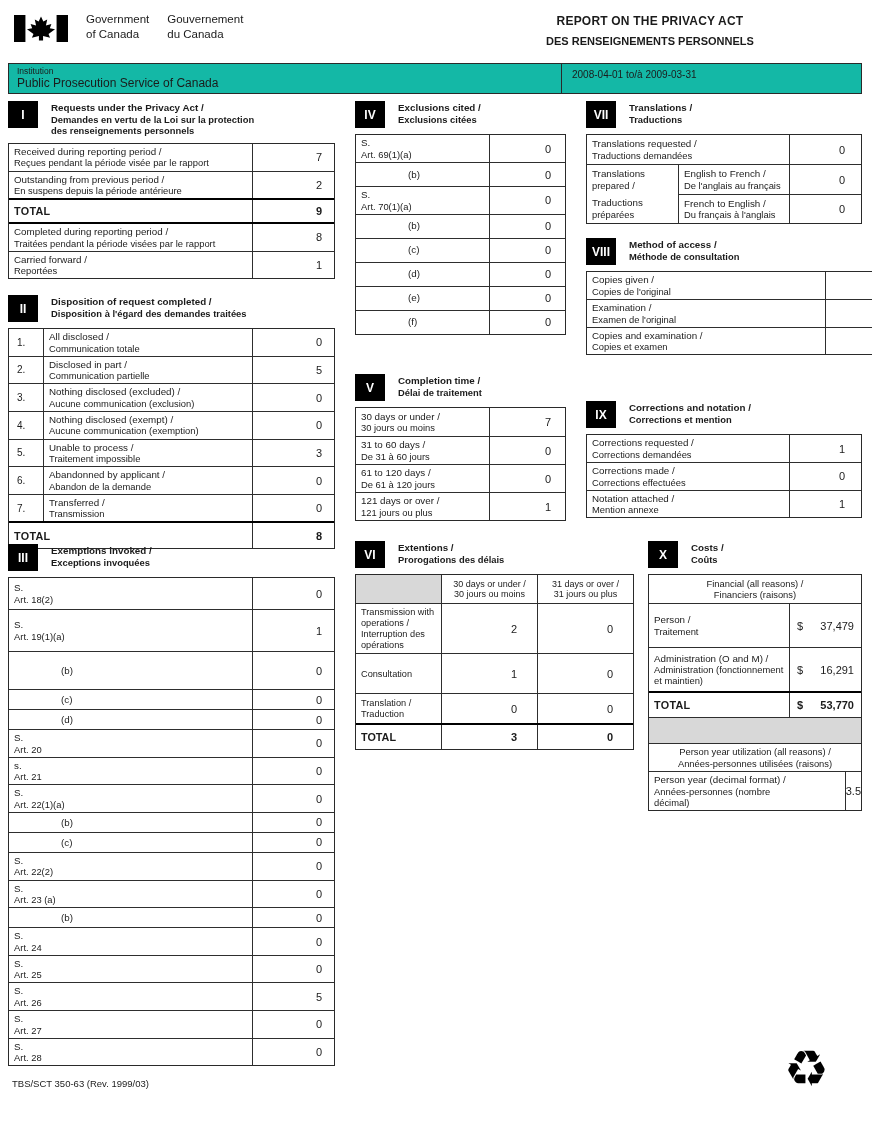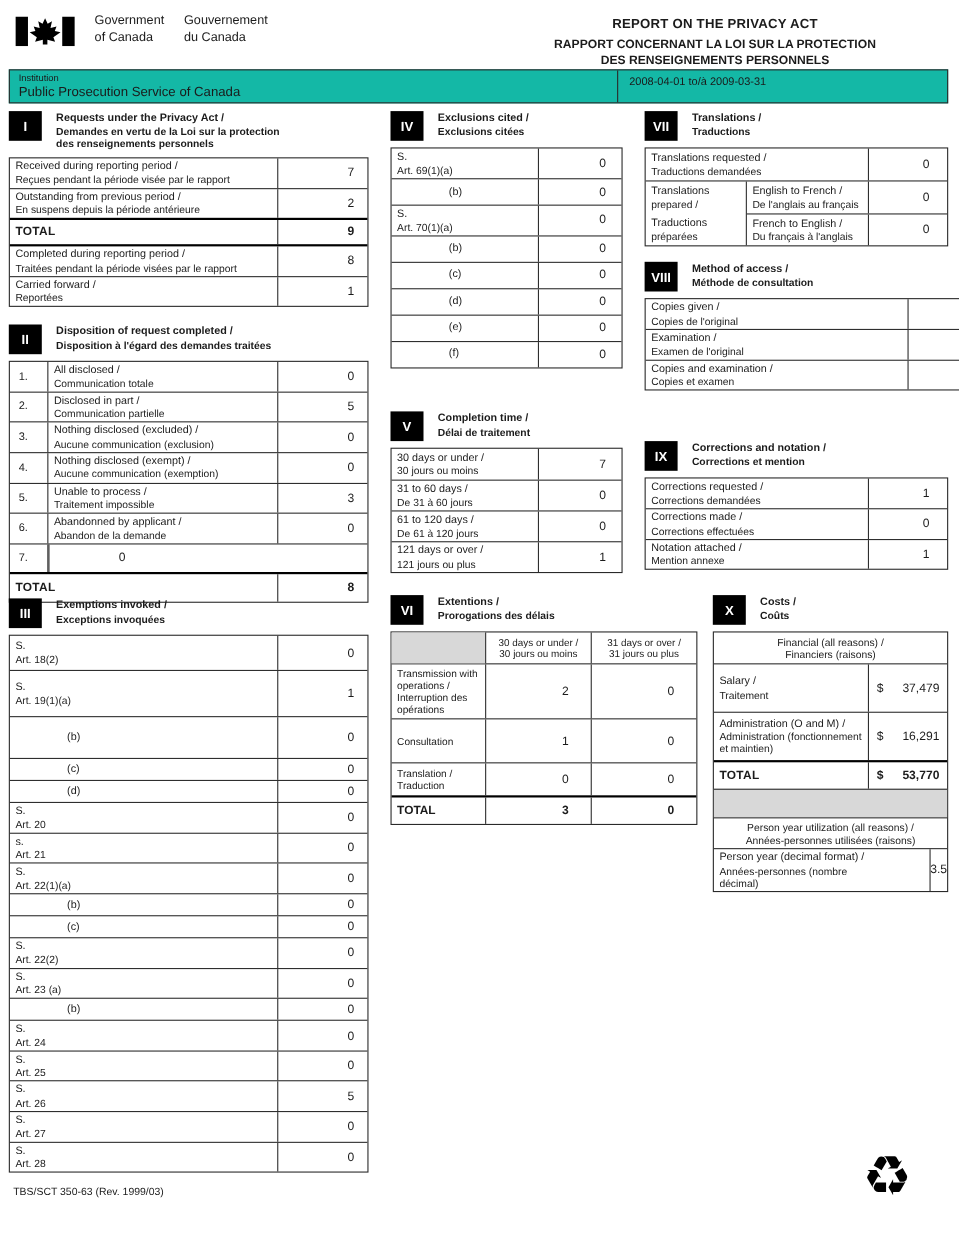--- a/index.html
+++ b/index.html
@@ -132,21 +132,20 @@
     </div>
     <div class="gov">
       <div>Gouvernement</div>
       <div>du Canada</div>
     </div>
   </div>
 
   <div class="titles">
     <div class="t-en">REPORT ON THE PRIVACY ACT</div>
     <div class="t-fr">
-      <div>RAPPORT CONCERNANT LA LOI SUR LA PROTECTION</div>
       <div>DES RENSEIGNEMENTS PERSONNELS</div>
     </div>
   </div>
 
   <div class="inst">
     <div class="inst-l">
       <div class="inst-lab">Institution</div>
       <div class="inst-val">Public Prosecution Service of Canada</div>
     </div>
     <div class="inst-r">2008-04-01 to/à 2009-03-31</div>
@@ -250,20 +249,24 @@
         <div class="row">
           <div class="numc">6.</div>
           <div class="lbl">
             <div class="ln">Abandonned by applicant /</div>
             <div class="ln fr">Abandon de la demande</div>
           </div>
           <div class="val">0</div>
         </div>
         <div class="row">
           <div class="numc">7.</div>
+          <div class="lbl">
+            <div class="ln">Transferred /</div>
+            <div class="ln fr">Transmission</div>
+          </div>
           <div class="val">0</div>
         </div>
         <div class="row total">
           <div class="lbl">
             <div class="ln">TOTAL</div>
           </div>
           <div class="val">8</div>
         </div>
       </div>
     </div>
@@ -670,21 +673,21 @@
           <div class="ln fr">Coûts</div>
         </div>
       </div>
       <div class="tbl">
         <div class="x-head">
           <div class="ln">Financial (all reasons) /</div>
           <div class="ln fr">Financiers (raisons)</div>
         </div>
         <div class="row money">
           <div class="lbl">
-            <div class="ln">Salary /</div>
+            <div class="ln">Person /</div>
             <div class="ln fr">Traitement</div>
           </div>
           <div class="val money-val">
             <span class="cur">$</span>
             <span class="amt">37,479</span>
           </div>
         </div>
         <div class="row money">
           <div class="lbl">
             <div class="ln">Administration (O and M) /</div>

